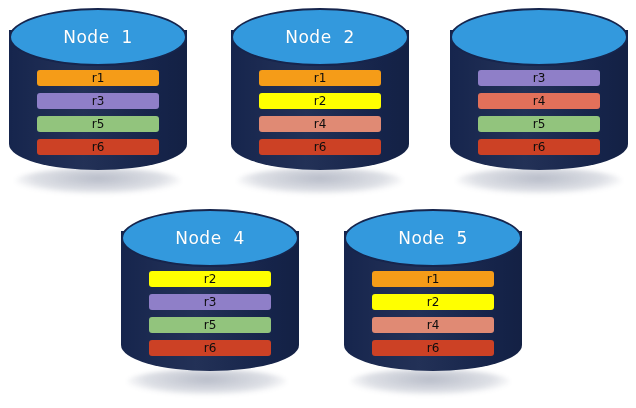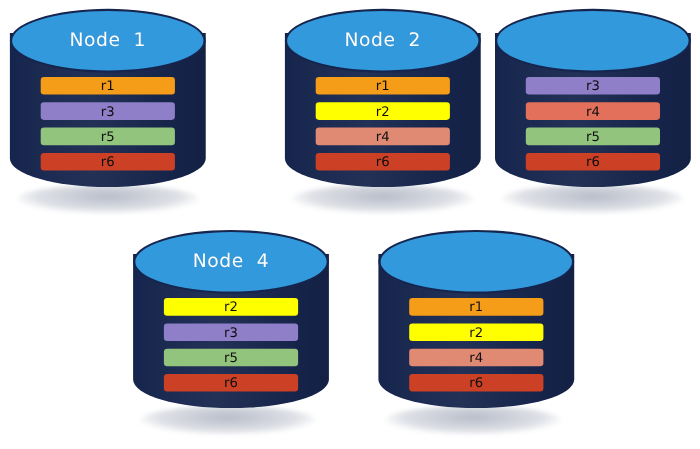--- a/index.html
+++ b/index.html
@@ -125,21 +125,21 @@
       <div class="cyl-body" style="background: rgb(22, 37, 77);"></div>
       <div class="cyl-top" style="background: rgb(51, 153, 221); border-color: rgb(22, 37, 77);"></div>
       <div class="node-label" style="color: rgb(255, 255, 255);">Node  1</div>
       <div class="bars">
         <div class="bar" style="background: rgb(245, 156, 24); color: rgb(13, 13, 13);">r1</div>
         <div class="bar" style="background: rgb(143, 127, 200); color: rgb(13, 13, 13);">r3</div>
         <div class="bar" style="background: rgb(146, 196, 125); color: rgb(13, 13, 13);">r5</div>
         <div class="bar" style="background: rgb(204, 65, 37); color: rgb(13, 13, 13);">r6</div>
       </div>
     </div>
-    <div class="node" style="left: 231px; top: 8px; margin-left: 28px;">
+    <div class="node" style="left: 231px; top: 8px;">
       <div class="cyl-shadow"></div>
       <div class="cyl-body" style="background: rgb(22, 37, 77);"></div>
       <div class="cyl-top" style="background: rgb(51, 153, 221); border-color: rgb(22, 37, 77);"></div>
       <div class="node-label" style="color: rgb(255, 255, 255);">Node  2</div>
       <div class="bars">
         <div class="bar" style="background: rgb(245, 156, 24); color: rgb(13, 13, 13);">r1</div>
         <div class="bar" style="background: rgb(255, 255, 0); color: rgb(13, 13, 13);">r2</div>
         <div class="bar" style="background: rgb(224, 138, 116); color: rgb(13, 13, 13);">r4</div>
         <div class="bar" style="background: rgb(204, 65, 37); color: rgb(13, 13, 13);">r6</div>
       </div>
@@ -164,20 +164,21 @@
         <div class="bar" style="background: rgb(255, 255, 0); color: rgb(13, 13, 13);">r2</div>
         <div class="bar" style="background: rgb(143, 127, 200); color: rgb(13, 13, 13);">r3</div>
         <div class="bar" style="background: rgb(146, 196, 125); color: rgb(13, 13, 13);">r5</div>
         <div class="bar" style="background: rgb(204, 65, 37); color: rgb(13, 13, 13);">r6</div>
       </div>
     </div>
     <div class="node row2" style="left: 344px; top: 209px;">
       <div class="cyl-shadow"></div>
       <div class="cyl-body" style="background: rgb(22, 37, 77);"></div>
       <div class="cyl-top" style="background: rgb(51, 153, 221); border-color: rgb(22, 37, 77);"></div>
+      <div class="node-label" style="color: rgb(255, 255, 255);">Node  5</div>
       <div class="bars">
         <div class="bar" style="background: rgb(245, 156, 24); color: rgb(13, 13, 13);">r1</div>
         <div class="bar" style="background: rgb(255, 255, 0); color: rgb(13, 13, 13);">r2</div>
         <div class="bar" style="background: rgb(224, 138, 116); color: rgb(13, 13, 13);">r4</div>
         <div class="bar" style="background: rgb(204, 65, 37); color: rgb(13, 13, 13);">r6</div>
       </div>
     </div>
   </div>
 
 </body></html>

